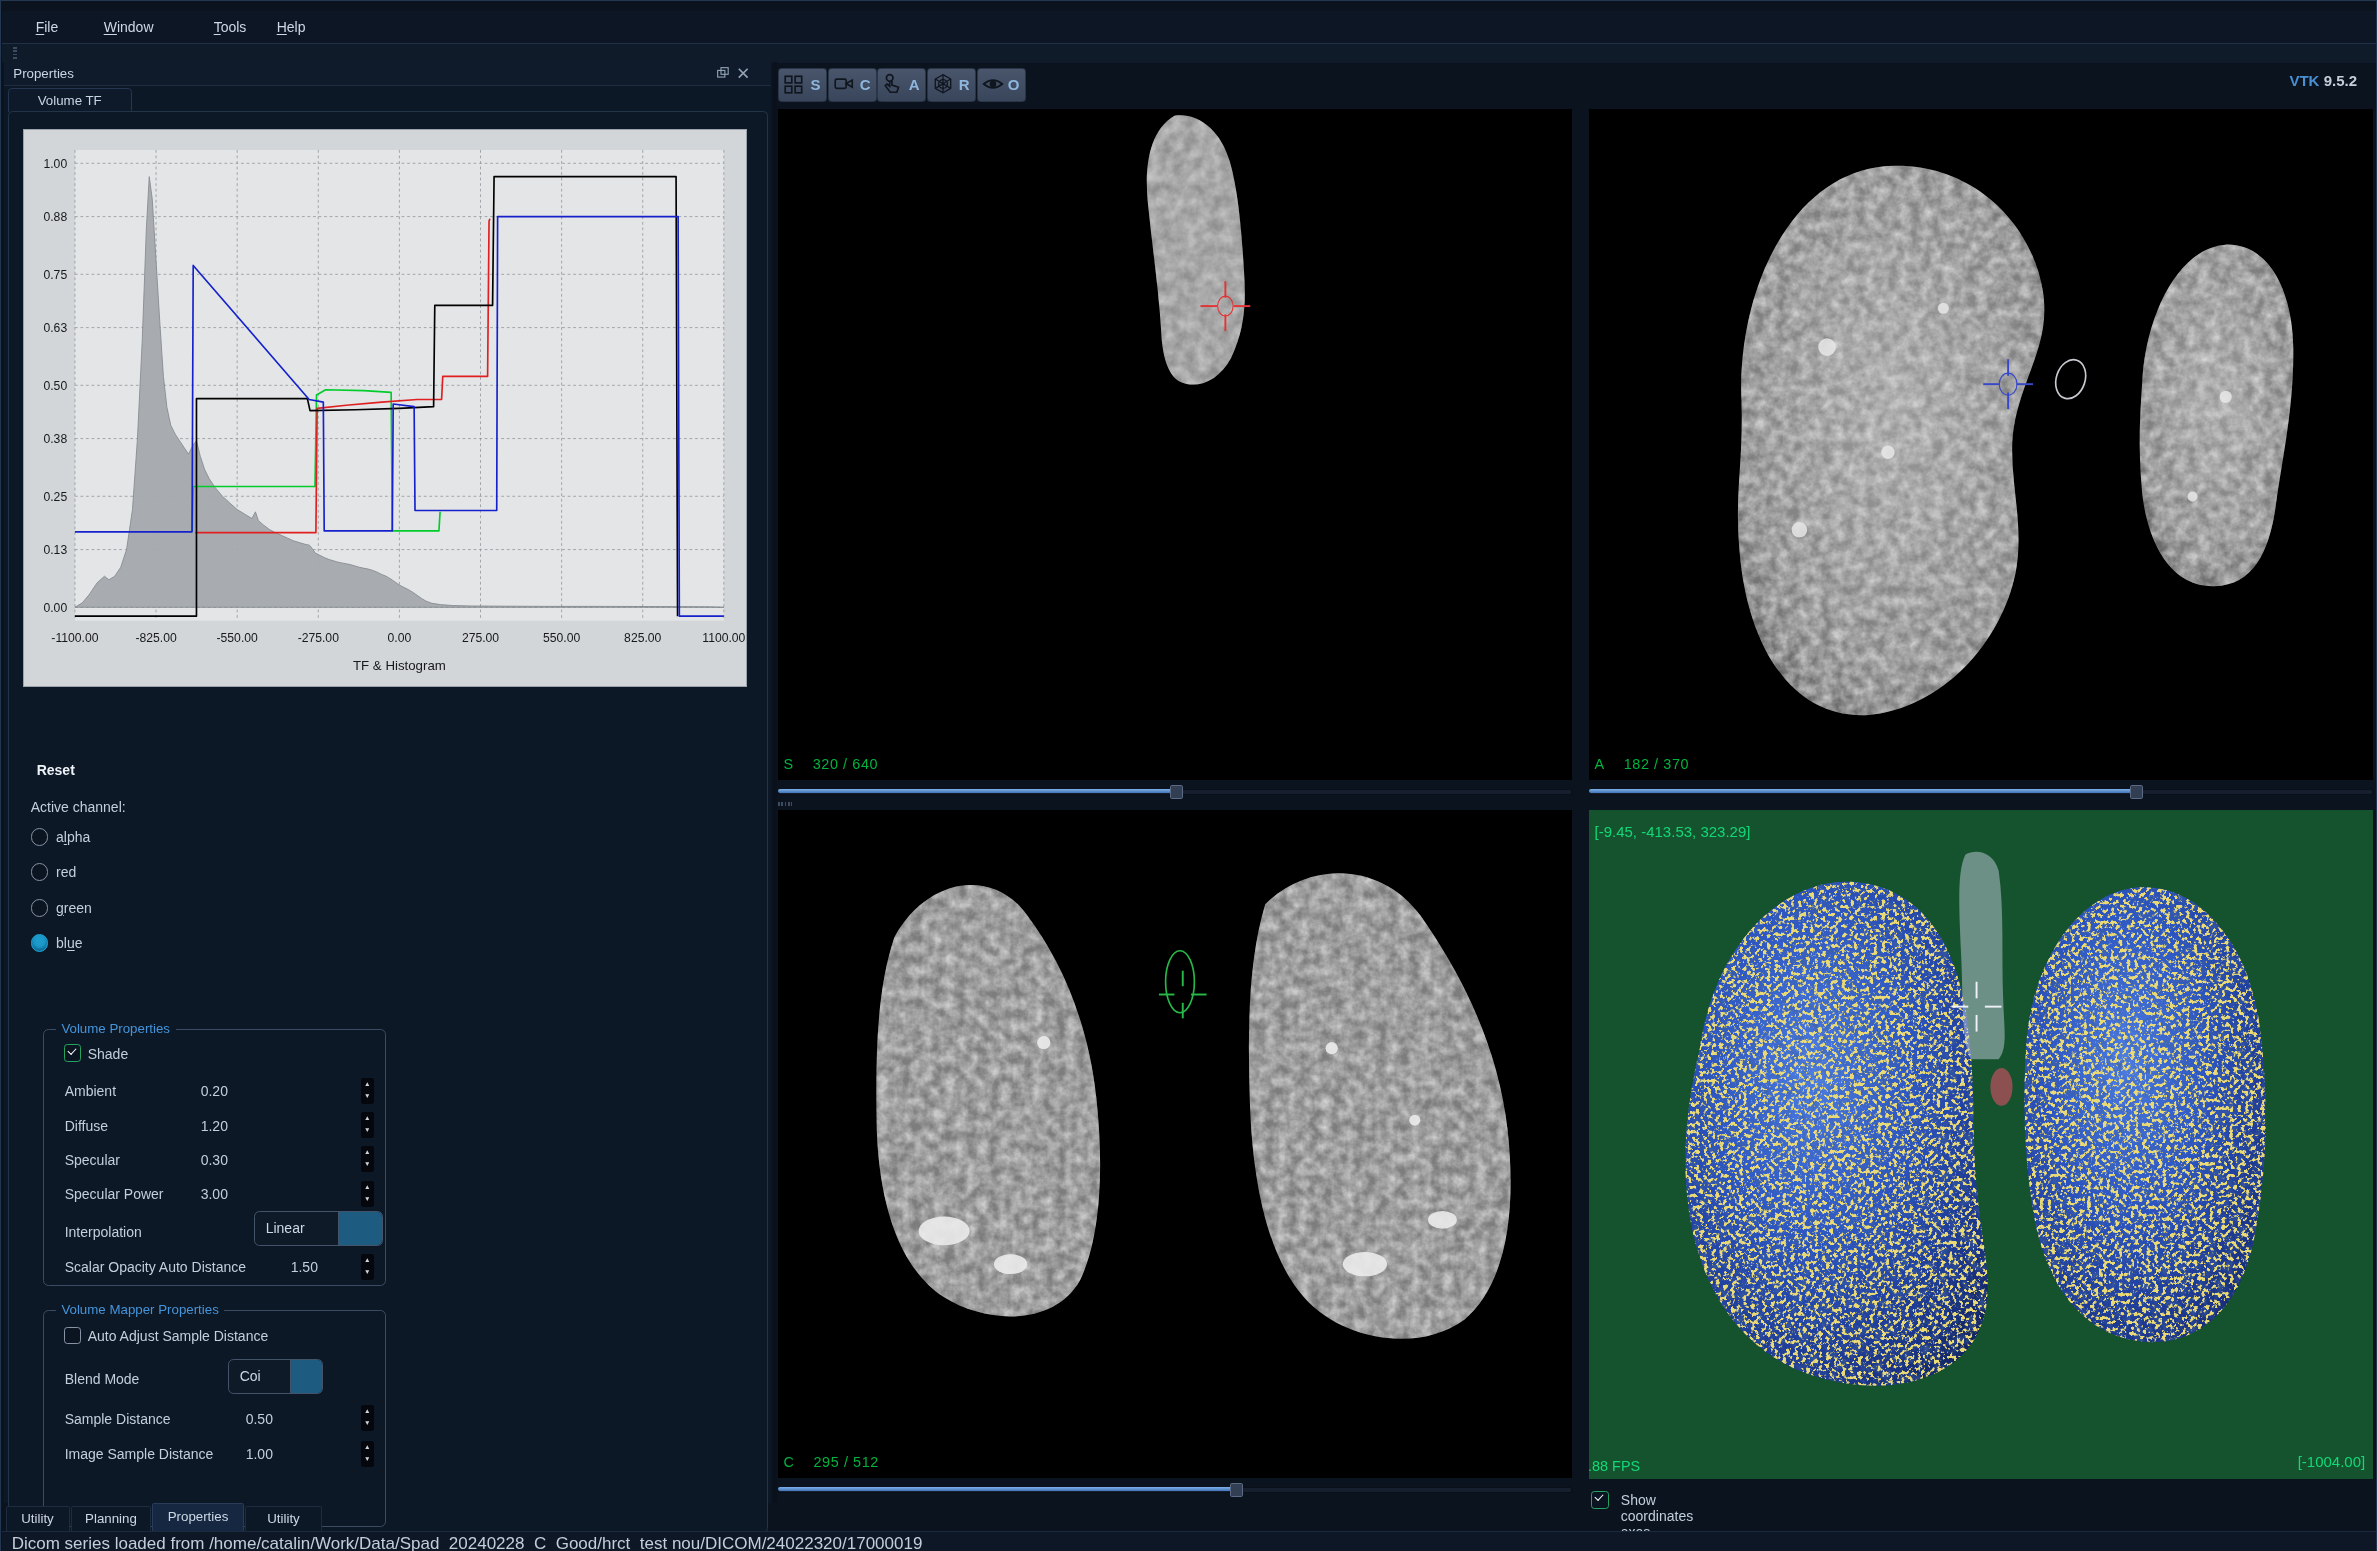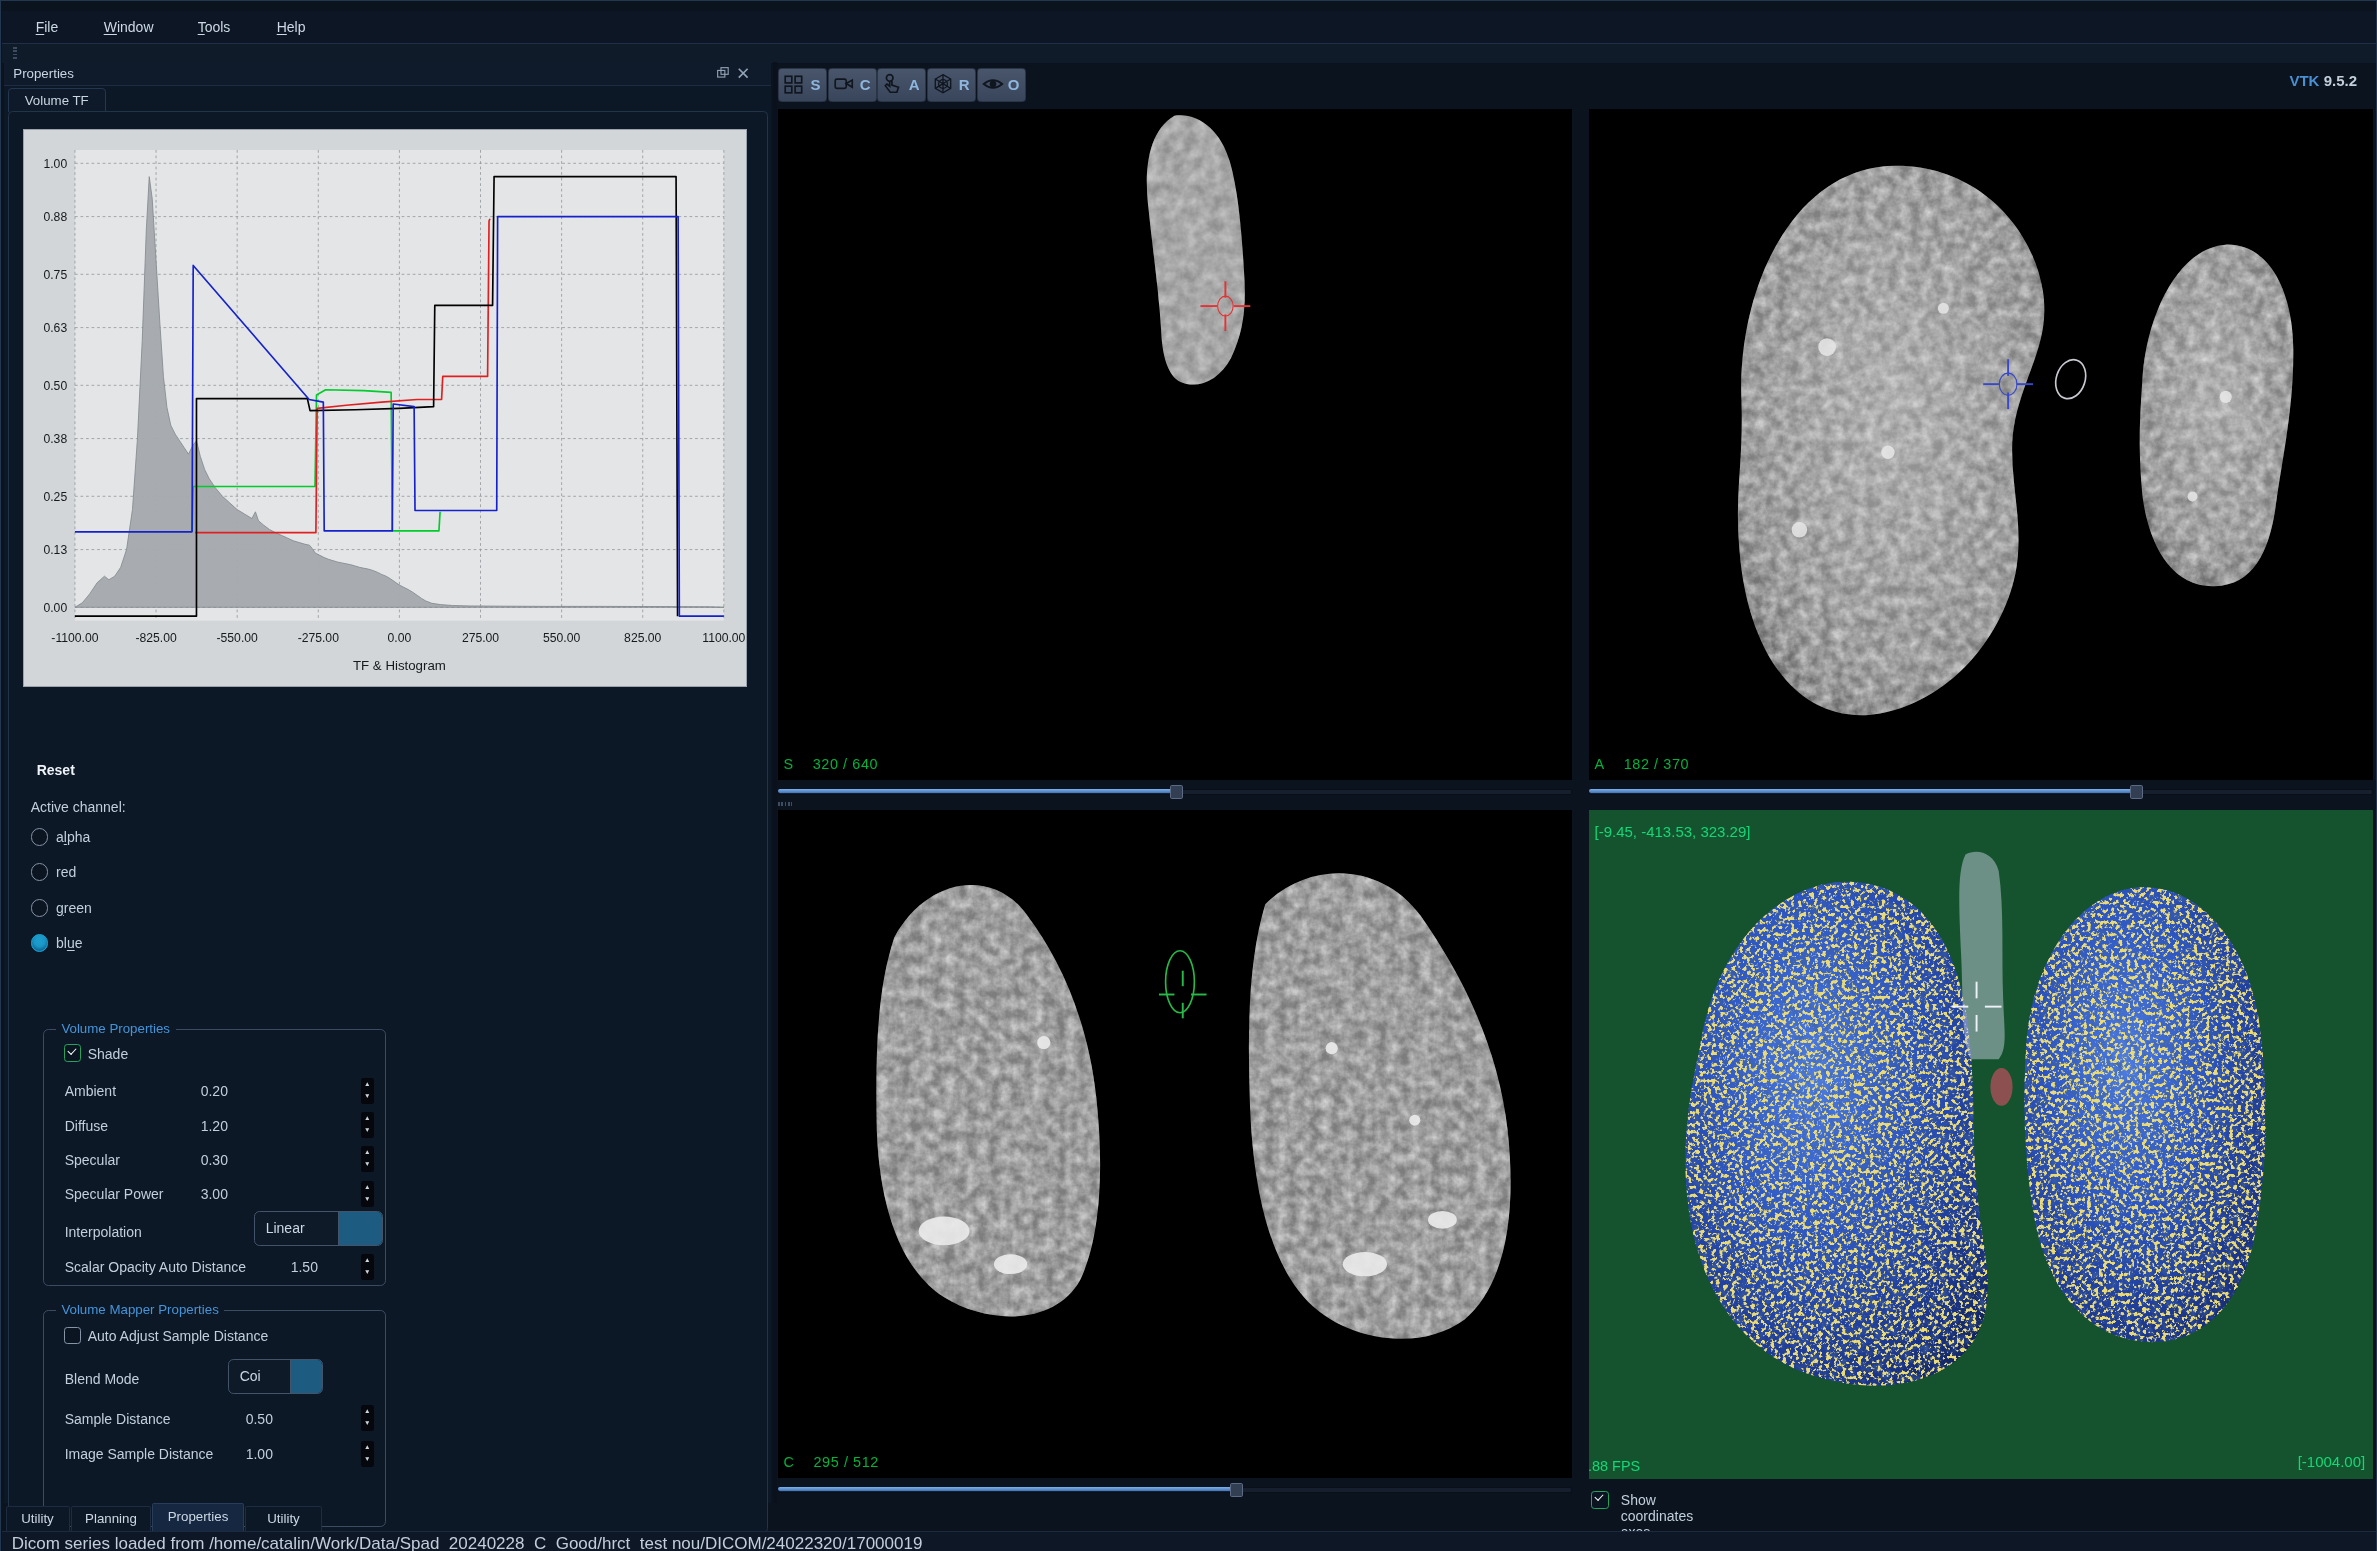--- a/index.html
+++ b/index.html
@@ -12,21 +12,21 @@
   .menu-item{position:absolute;top:7.8px;font-size:14px;color:#cdd9e5;}
   .mn{text-decoration:underline;text-underline-offset:2.2px;}
   #toolstrip{position:absolute;left:1.7px;top:43px;width:2374px;height:19px;background:#101b2a;border-top:0.6px solid #213048;border-bottom:0.6px solid #0a1220;}
   .grip{position:absolute;left:11px;top:2.8px;width:4.4px;height:13.3px;
         background-image:repeating-linear-gradient(#3c4c63 0 1.7px,transparent 1.7px 3.3px);}
   
   #dock{position:absolute;left:4.4px;top:62px;width:767px;height:1441px;background:#0d1826;}
   #dock-title{position:absolute;left:0;top:0;width:100%;height:23px;background:#0f1b2b;border-bottom:0.6px solid #1d2c40;}
   #dock-title .t{position:absolute;left:8.9px;top:4.4px;font-size:13.3px;color:#c9d5e1;}
   .dock-ico{position:absolute;top:4.4px;width:14.4px;height:14.4px;color:#93a3b6;}
-  #volume-tf-tab{position:absolute;left:3.3px;top:25.5px;height:23px;padding:0 16px;font-size:13.3px;color:#c9d5e1;
+  #volume-tf-tab{position:absolute;left:3.3px;top:25.5px;height:23px;padding:0 29px;font-size:13.3px;color:#c9d5e1;
         line-height:23px;background:#0e1a29;border:0.6px solid #243650;border-bottom:none;border-radius:4.4px 4.4px 0 0;}
   #tf-page{position:absolute;left:3.3px;top:49px;width:758px;height:1420px;border:1.1px solid #223448;border-radius:4.4px;background:#0d1826;}
   #chart-box{position:absolute;left:14.4px;top:16.6px;width:722px;height:556px;background:#d3d6d9;border:0.6px solid #9aa2ab;}
   #reset-btn{position:absolute;left:22px;top:645px;width:72px;height:25.5px;font-size:14px;font-weight:bold;color:#eef3f8;
         background:transparent;border:none;text-align:left;}
   .plabel{font-size:14px;color:#c2cfdc;}
   
   .radio-row{position:absolute;left:22px;height:20px;}
   .radio{display:inline-block;width:15.5px;height:15.5px;border-radius:50%;border:1.1px solid #8794a5;background:#0b1421;vertical-align:middle;}
   .radio.sel{background:#1b9ccc;border-color:#1b9ccc;box-shadow:inset 0 -2.2px 3.3px rgba(0,40,80,.5);}
@@ -76,21 +76,21 @@
         background-image:repeating-linear-gradient(90deg,#3c4c63 0 1.7px,transparent 1.7px 3.3px);}
 </style>
 </head>
 <body>
 
 <div id="frame"></div>
 
 <div id="menubar">
   <span class="menu-item" style="left:34px"><span></span><span class="mn">F</span><span>ile</span></span>
   <span class="menu-item" style="left:102px"><span></span><span class="mn">W</span><span>indow</span></span>
-  <span class="menu-item" style="left:196px"><span></span><span class="mn">T</span><span>ools</span></span>
+  <span class="menu-item" style="left:212px"><span></span><span class="mn">T</span><span>ools</span></span>
   <span class="menu-item" style="left:275px"><span></span><span class="mn">H</span><span>elp</span></span>
 </div>
 
 <div id="toolstrip">
   <div class="grip"></div>
 </div>
 
 <div id="dock">
   <div id="dock-title">
     <span class="t">Properties</span>

